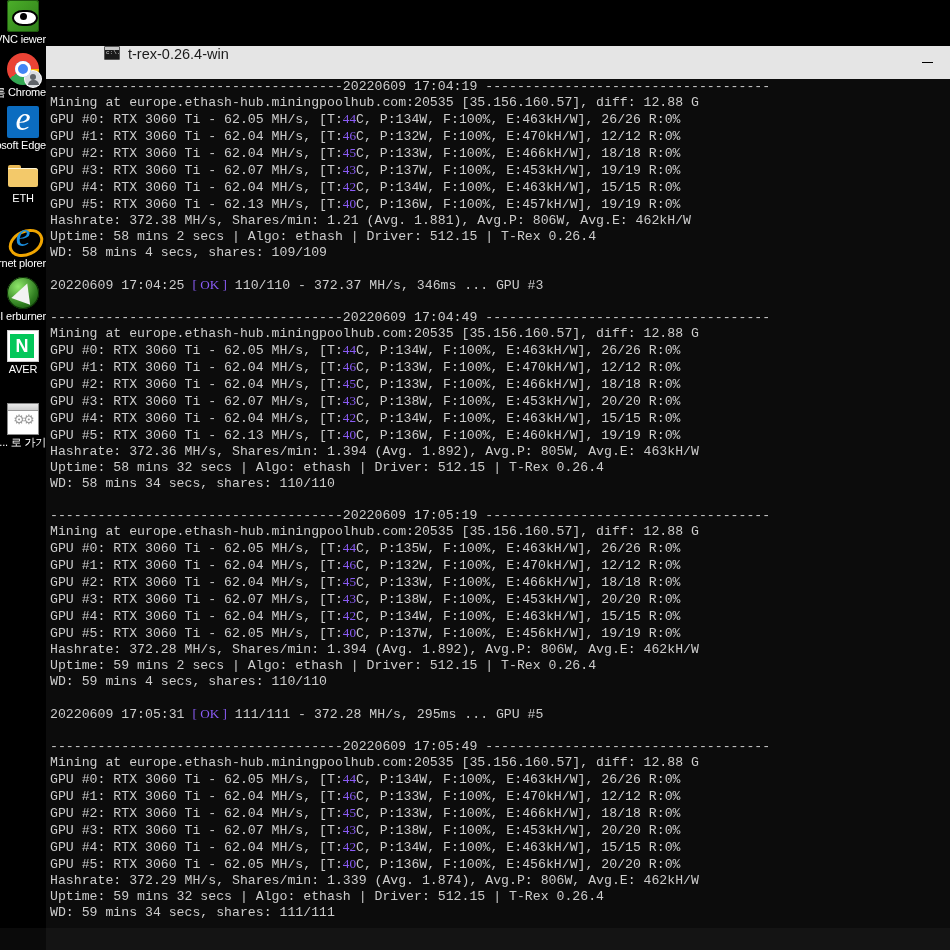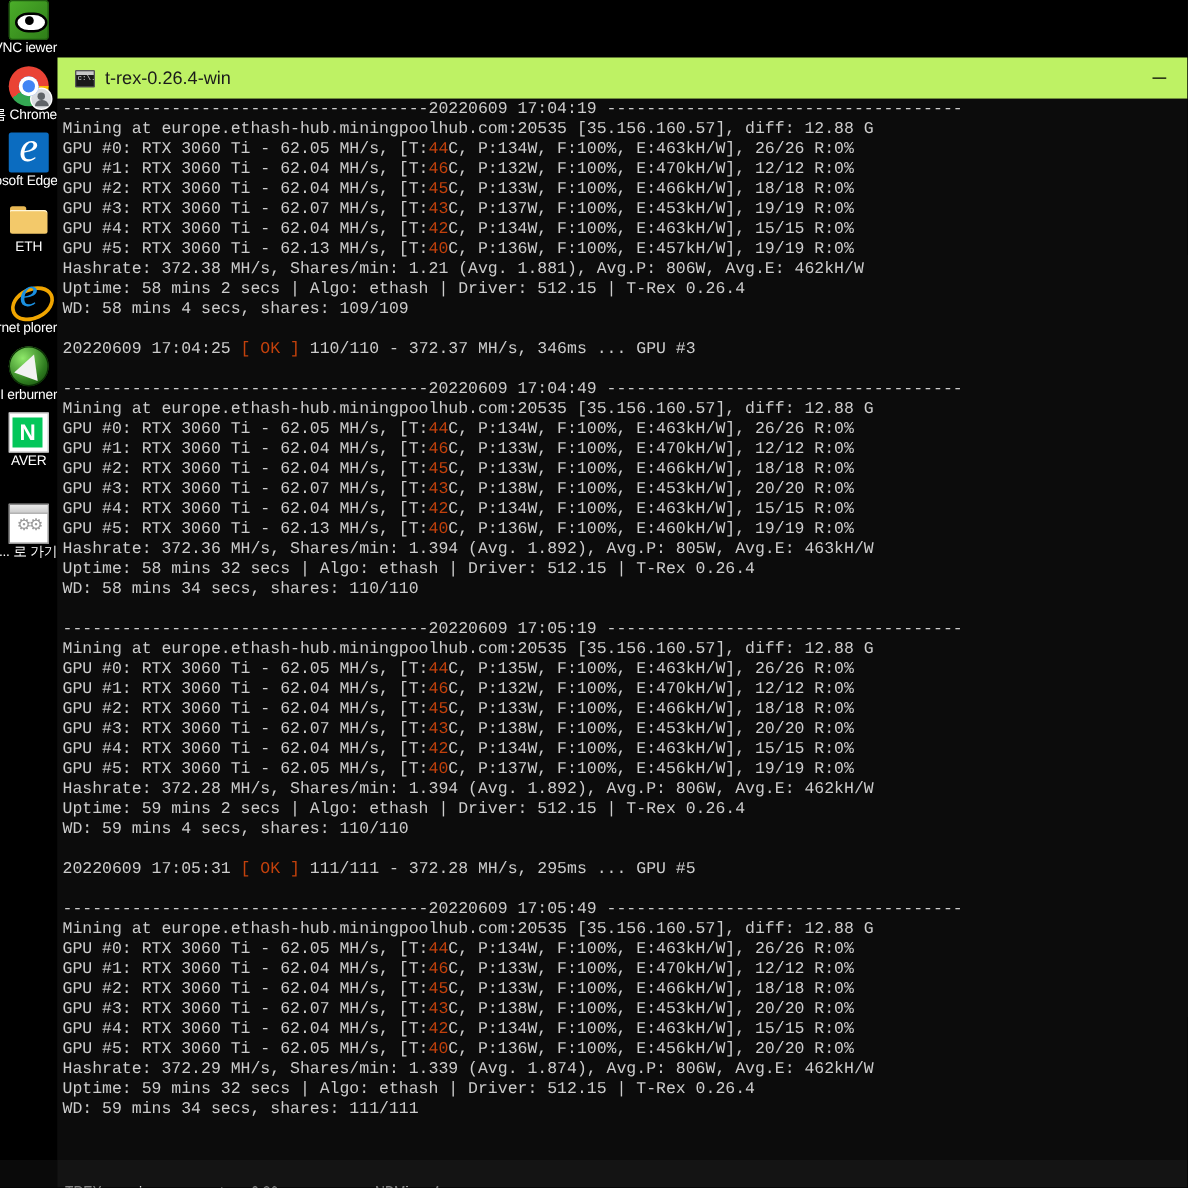--- a/index.html
+++ b/index.html
@@ -88,22 +88,23 @@
   .ic-win:before{content:"";position:absolute;left:0;right:0;top:0;height:6px;background:linear-gradient(#e9e9e9,#cdcdcd);border-bottom:1px solid #9a9a9a;}
   .ic-win:after{content:"\2699\2699";position:absolute;left:2px;top:8px;right:2px;font-size:13px;color:#9a9a9a;text-align:center;letter-spacing:-2px;}
 
   
   #console-window{
     position:absolute;left:46px;top:46px;width:904px;height:882px;
     background:#0c0c0c;
     display:flex;flex-direction:column;
   }
   #titlebar{
-    height:33px;background:#bef264;display:flex;align-items:center;
+    height:33px;background:#e5e5e5;display:flex;
     flex:0 0 33px;
+    padding-left:44px;
   }
   #title-icon{
     width:16px;height:14px;margin-left:14px;margin-right:8px;
     background:#1a1a1a;border:1px solid #555;position:relative;box-sizing:border-box;border-radius:1px;
   }
   #title-icon:before{content:"";position:absolute;left:0;right:0;top:0;height:3px;background:#c8c8c8;}
   #title-icon:after{content:"c:\\.";position:absolute;left:1px;top:2px;font-size:6px;color:#d8d8d8;
       font-family:"Liberation Mono",monospace;line-height:8px;}
   #title-text{
     font-size:14.5px;color:#1b1b1b;font-family:"Liberation Sans",sans-serif;
@@ -118,21 +119,21 @@
   }
   pre#console-text{
     margin:0;
     font-family:"Liberation Mono","DejaVu Sans Mono",monospace;
     font-size:13.2px;
     line-height:16px;
     color:#cccccc;
     white-space:pre;
     letter-spacing:0px;
   }
-  pre#console-text .g{color:#c2410c;}
+  pre#console-text .g{color:#8b5cf6;font-family:Liberation Serif, serif;}
 
   
   #taskbar{
     position:absolute;left:0;bottom:0;width:950px;height:22px;
     background:#0a0a0a;
   }
   #taskbar-inner{
     position:absolute;left:46px;right:0;top:0;bottom:0;background:#141414;
     display:flex;align-items:flex-end;
   }

